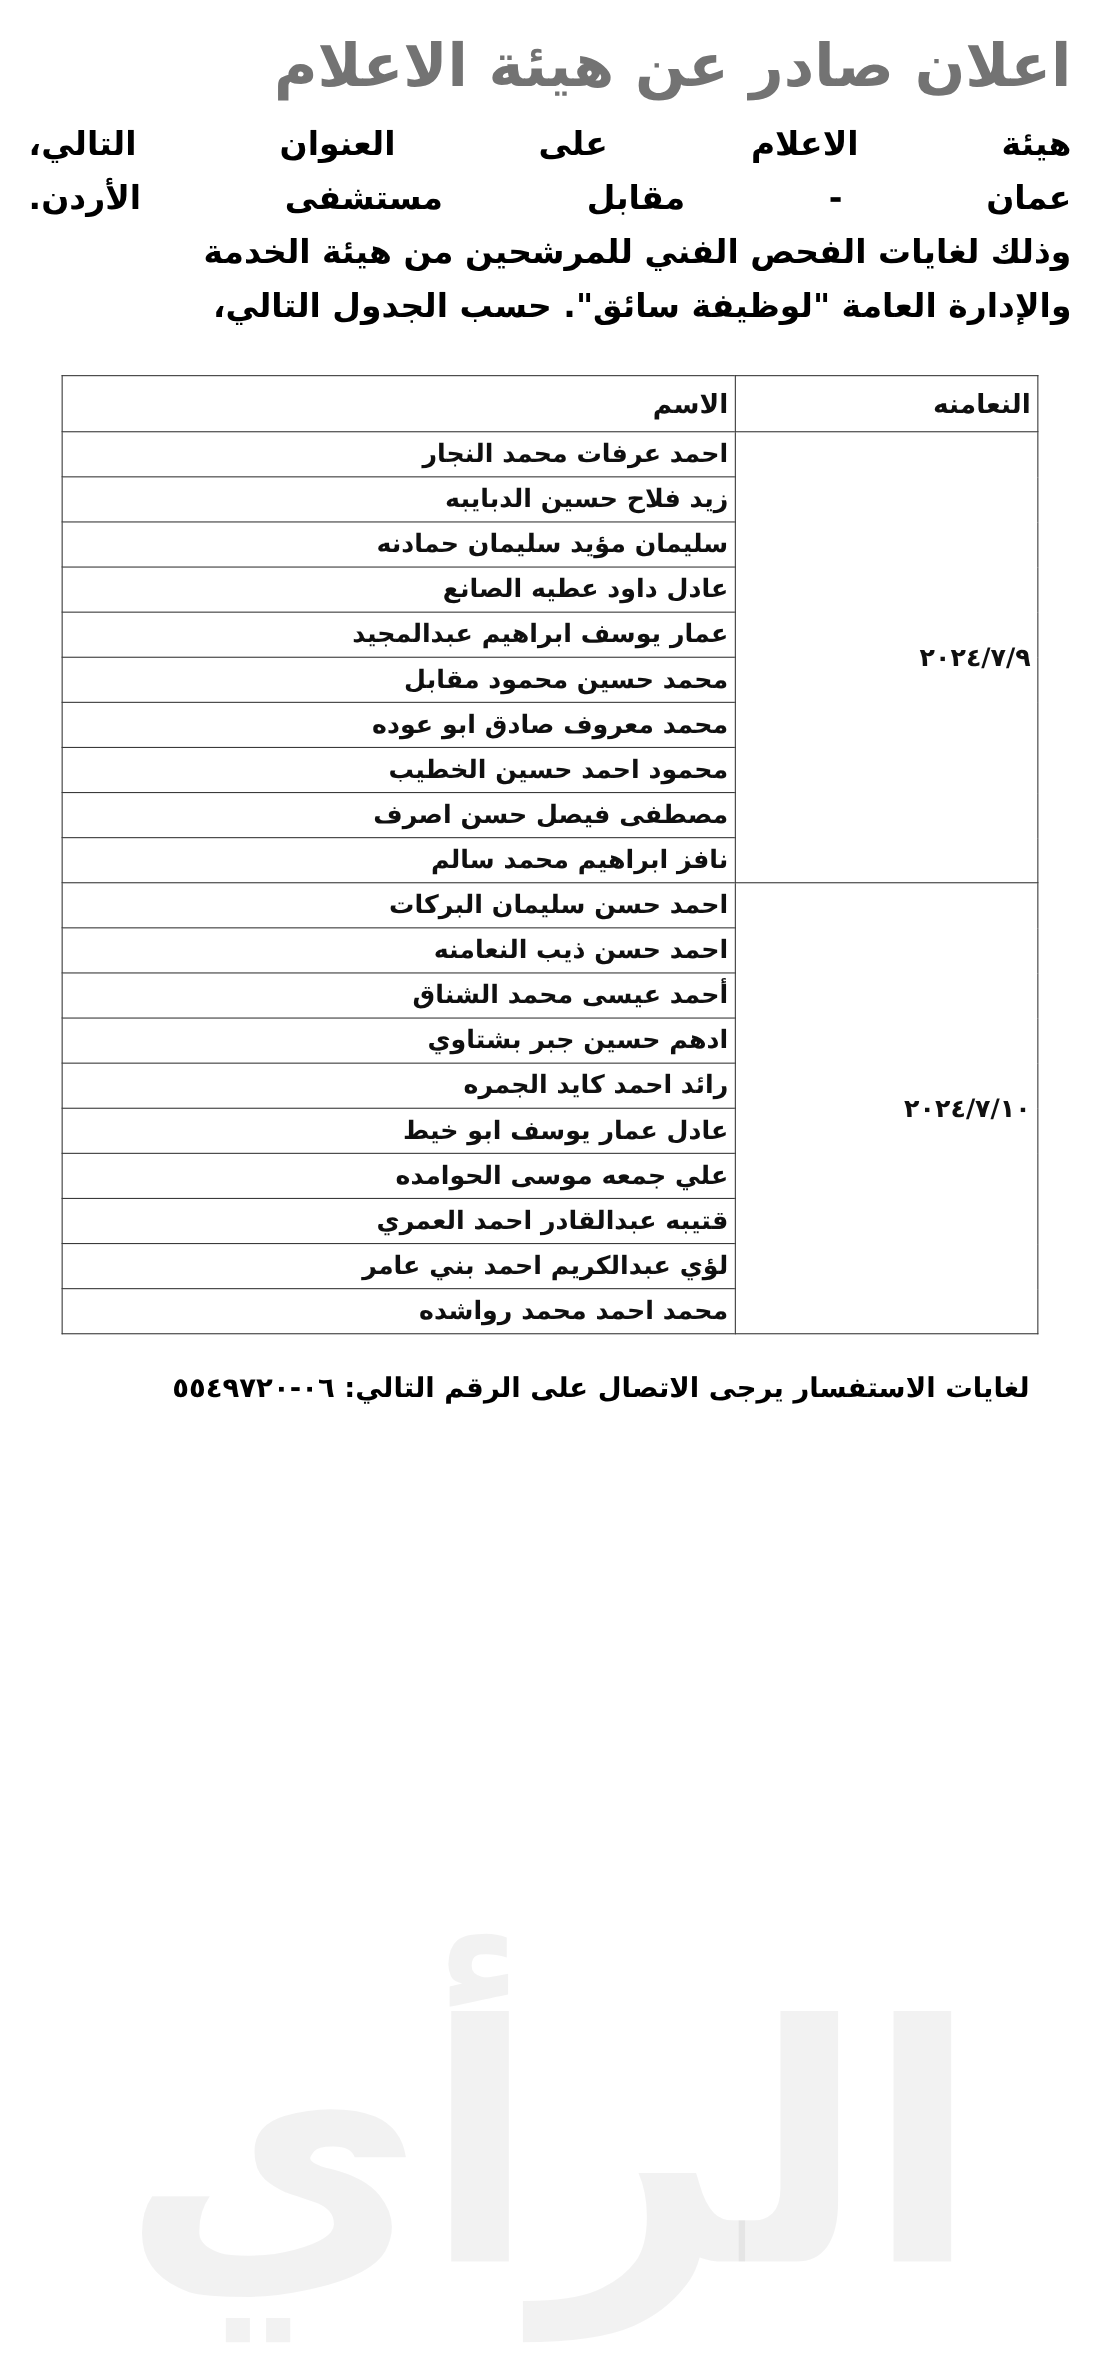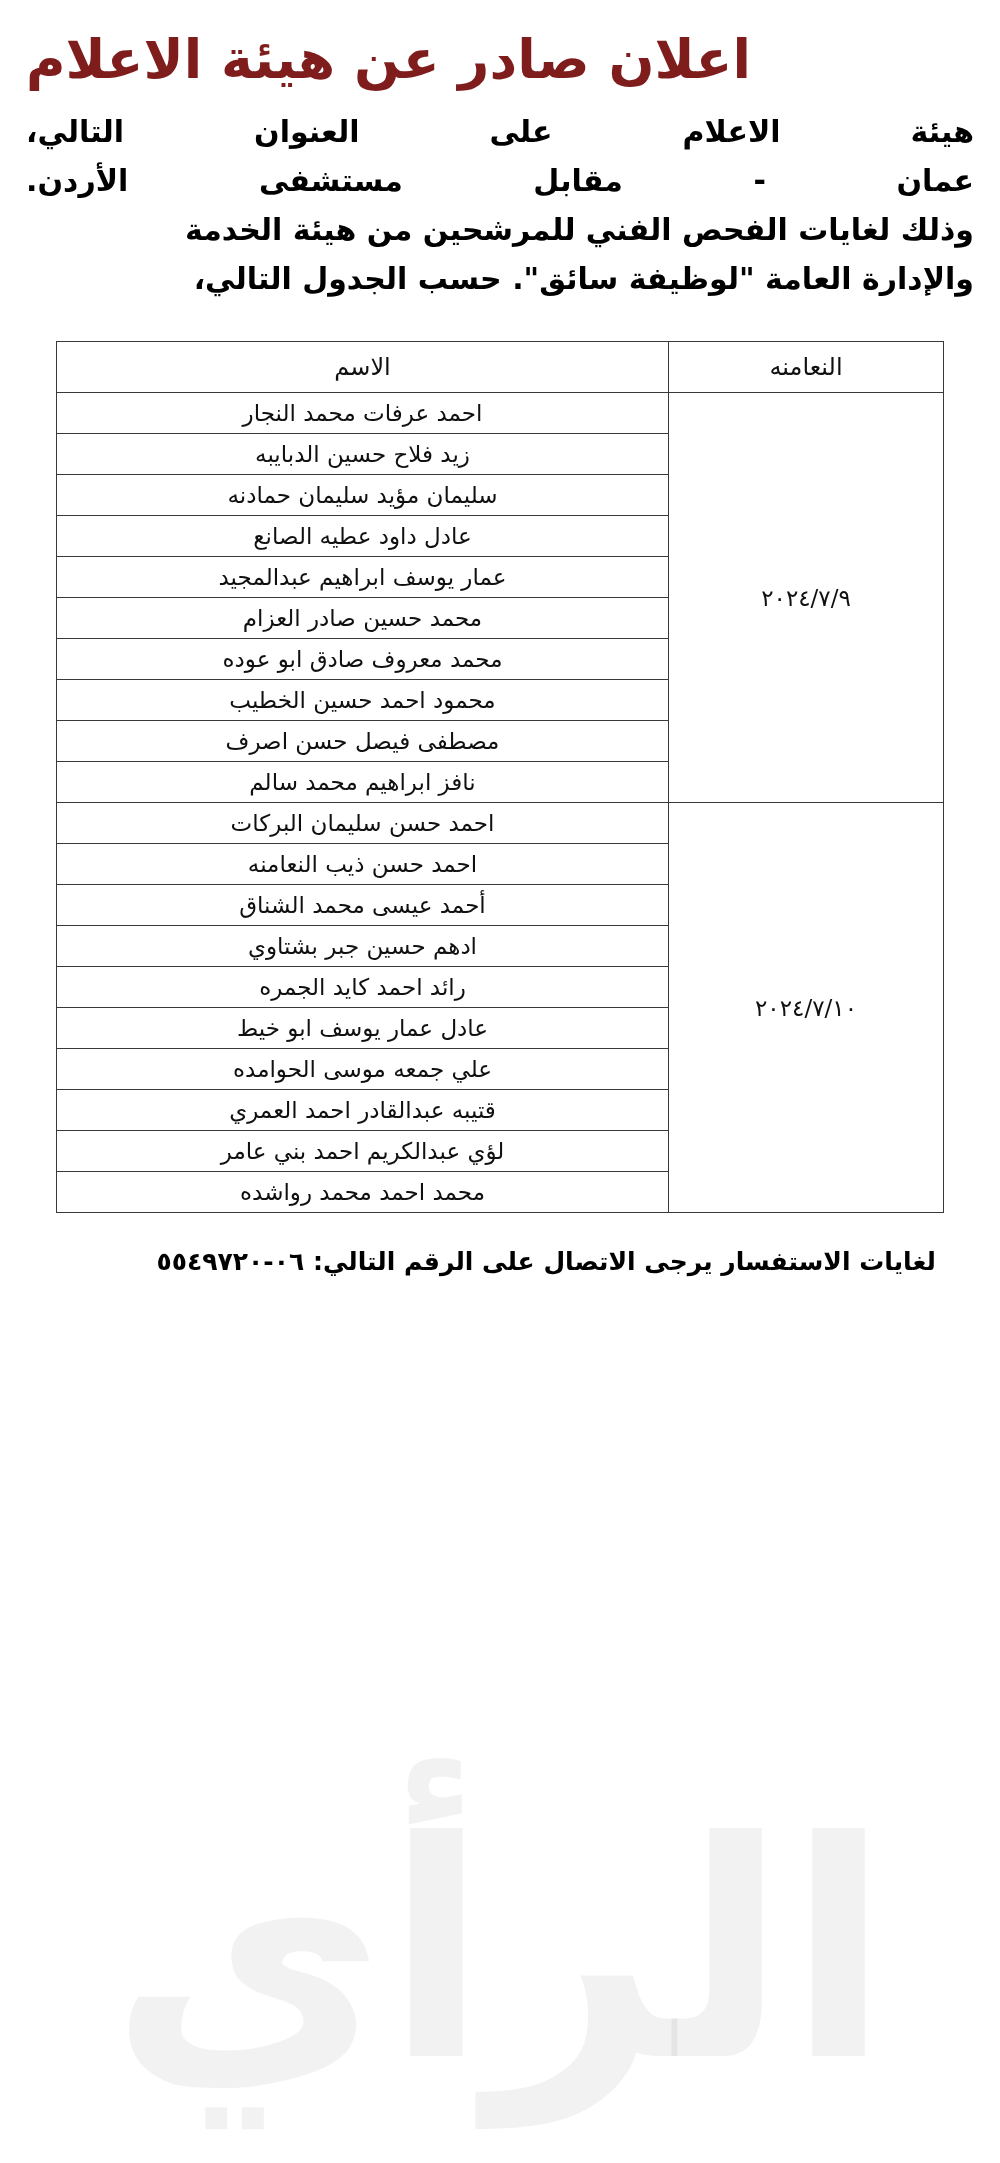--- a/index.html
+++ b/index.html
@@ -39,24 +39,24 @@
     pointer-events: none;
     user-select: none;
     z-index: 0;
   }
 
   .content { position: relative; z-index: 2; }
 
   .headline {
     font-size: 54px;
     font-weight: bold;
-    text-align: left;
+    text-align: right;
     letter-spacing: -1px;
     margin: 6px 0 18px 0;
-    color: #7f1d1d;
+    color: #737373;
   }
 
   .intro {
     font-size: 30px;
     font-weight: bold;
     line-height: 1.5;
     color: #000;
     margin-bottom: 10px;
   }
   .intro p { margin: 0 0 4px 0; }
@@ -72,22 +72,22 @@
   table.names {
     width: 100%;
     border-collapse: collapse;
     background: transparent;
   }
   table.names th,
   table.names td {
     border: 1px solid #3a3a3a;
     padding: 7px 6px;
     font-size: 23px;
-    font-weight: normal;
-    text-align: center;
+    font-weight: bold;
+    text-align: right;
     color: #101010;
     background: transparent;
   }
   table.names th {
     font-size: 24px;
     padding: 11px 6px;
   }
   td.date-cell {
     width: 31%;
     font-size: 24px;
@@ -142,21 +142,21 @@
           <tr>
               <td class="name-cell">سليمان مؤيد سليمان حمادنه</td>
             </tr>
           <tr>
               <td class="name-cell">عادل داود عطيه الصانع</td>
             </tr>
           <tr>
               <td class="name-cell">عمار يوسف ابراهيم عبدالمجيد</td>
             </tr>
           <tr>
-              <td class="name-cell">محمد حسين صادر العزام</td>
+              <td class="name-cell">محمد حسين محمود مقابل</td>
             </tr>
           <tr>
               <td class="name-cell">محمد معروف صادق ابو عوده</td>
             </tr>
           <tr>
               <td class="name-cell">محمود احمد حسين الخطيب</td>
             </tr>
           <tr>
               <td class="name-cell">مصطفى فيصل حسن اصرف</td>
             </tr>

